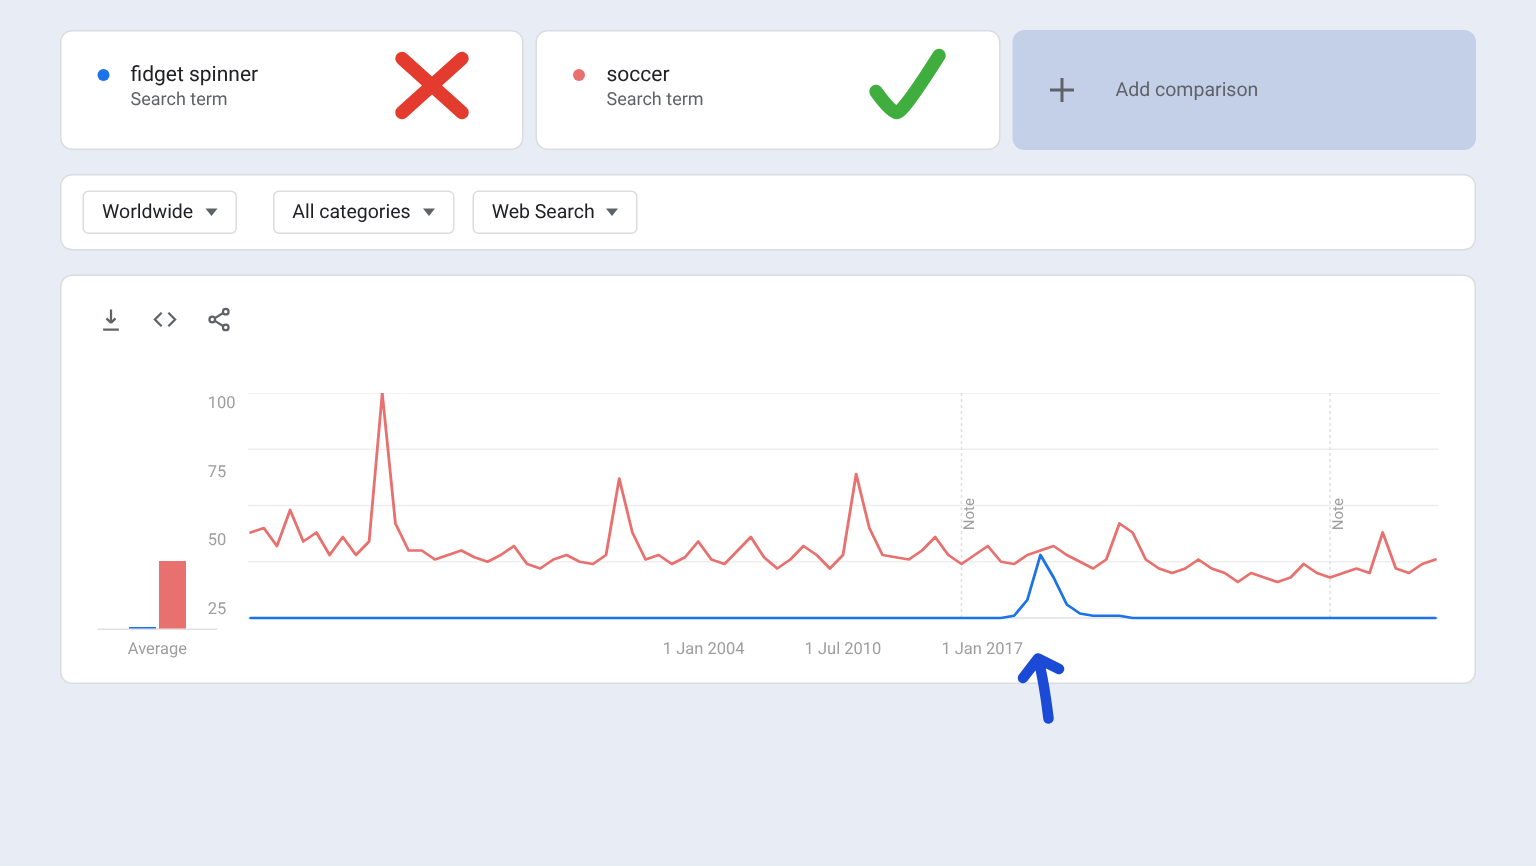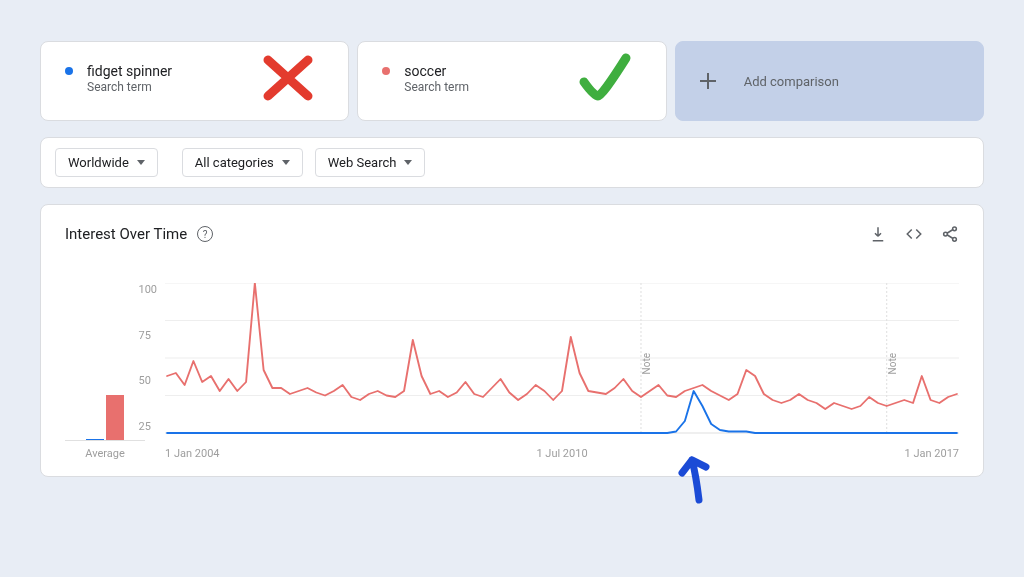--- a/index.html
+++ b/index.html
@@ -24,21 +24,20 @@
     width: 1024px;
     height: 577px;
     overflow: hidden;
   }
   .page { padding: 20px 40px; }
   
   .term-row {
     display: flex;
     gap: 8px;
     margin-bottom: 16px;
-    margin-top: 21px;
   }
   .term-card {
     position: relative;
     flex: 1;
     background: var(--card);
     border: 1px solid var(--border);
     border-radius: 8px;
     padding: 20px 24px;
     display: flex;
     align-items: flex-start;
@@ -141,24 +140,25 @@
     gap: 2px;
     border-bottom: 1px solid var(--grid);
     margin-bottom: 6px;
   }
   .avg-bars .bar { width: 18px; }
   .avg-label { font-size: 11px; color: var(--axis-text); }
   .plot-wrap { flex: 1; position: relative; }
   .plot { width: 100%; height: 160px; display: block; }
   .x-ticks {
     display: flex;
-    justify-content: space-between;
+    justify-content: center;
     font-size: 11px;
     color: var(--axis-text);
     padding: 4px 0 0 0;
+    gap: 40px;
   }
   .y-ticks {
     position: absolute;
     left: -8px;
     top: 0;
     height: 150px;
     display: flex;
     flex-direction: column;
     justify-content: space-between;
     font-size: 11px;
@@ -224,24 +224,20 @@
       <span class="chevron"></span>
     </div>
     <div class="pill">
       <span>Web Search</span>
       <span class="chevron"></span>
     </div>
   </div>
 
   <div class="chart-card">
     <div class="chart-header">
-      <div class="chart-title-wrap">
-        <span class="chart-title">Interest Over Time</span>
-        <span class="help-icon">?</span>
-      </div>
       <div class="chart-actions">
         <span>
           <svg width="18" height="18" viewBox="0 0 24 24" fill="none" stroke="#5f6368" stroke-width="2">
               <path d="M12 3v12m0 0l-4-4m4 4l4-4M5 21h14"></path>
             </svg>
         </span>
         <span>
           <svg width="18" height="18" viewBox="0 0 24 24" fill="none" stroke="#5f6368" stroke-width="2">
               <path d="M9 18l-6-6 6-6M15 6l6 6-6 6"></path>
             </svg>

